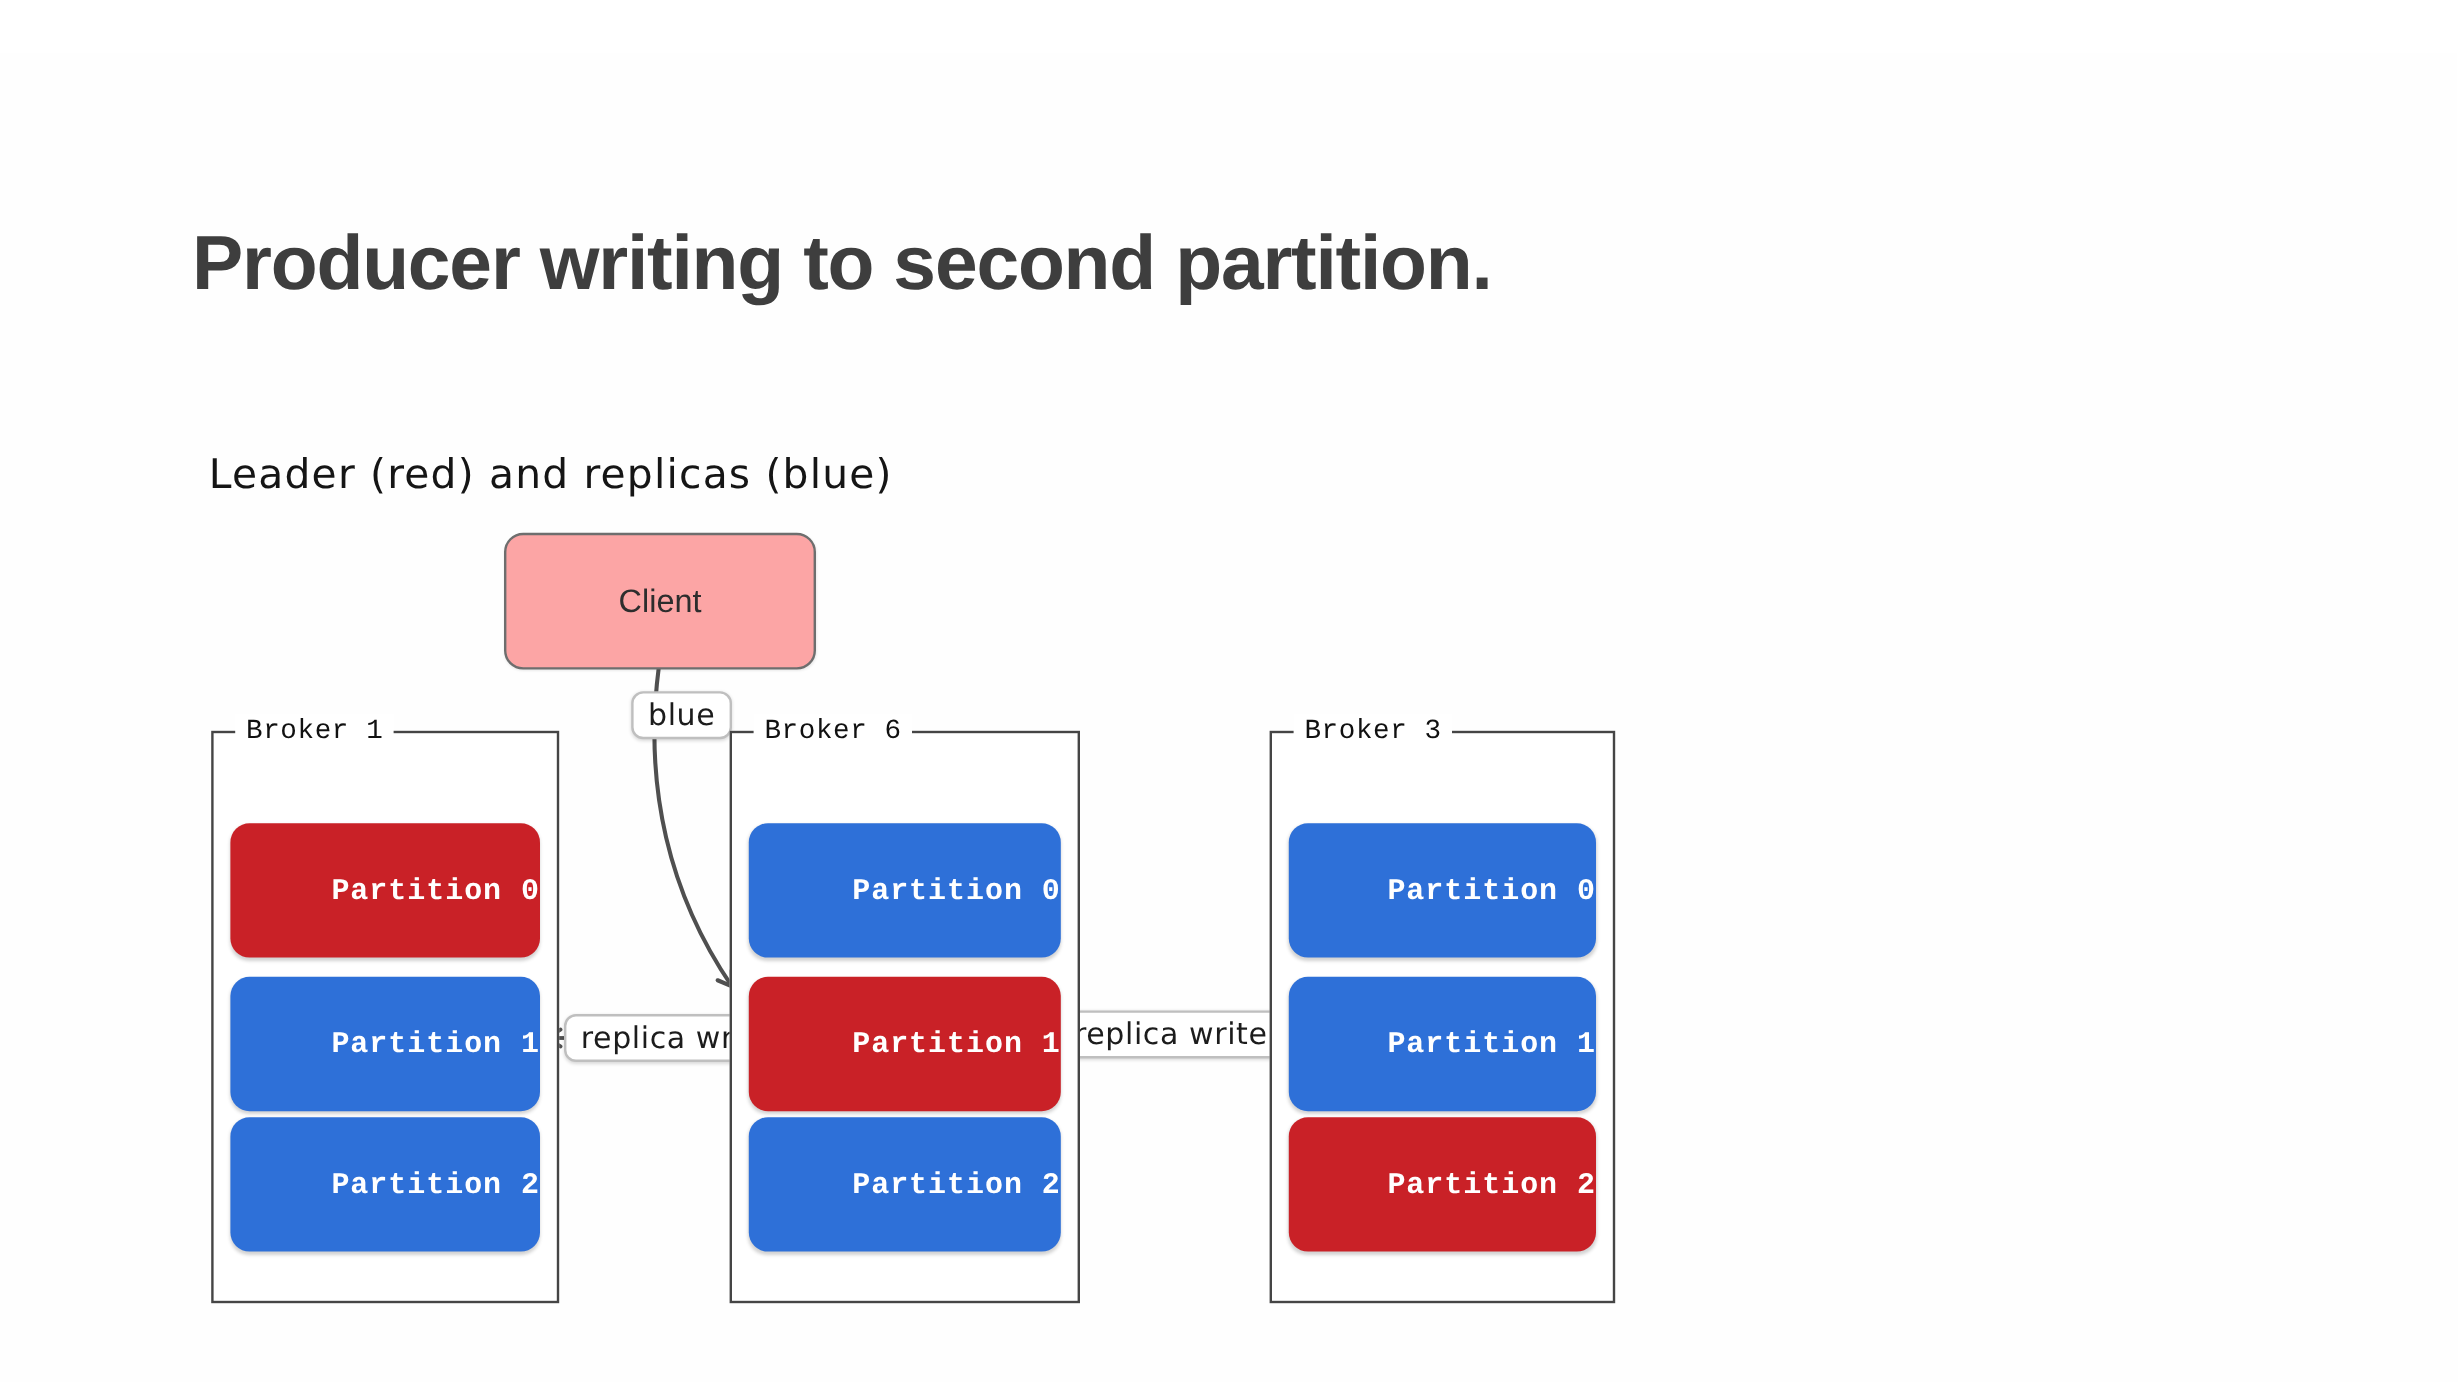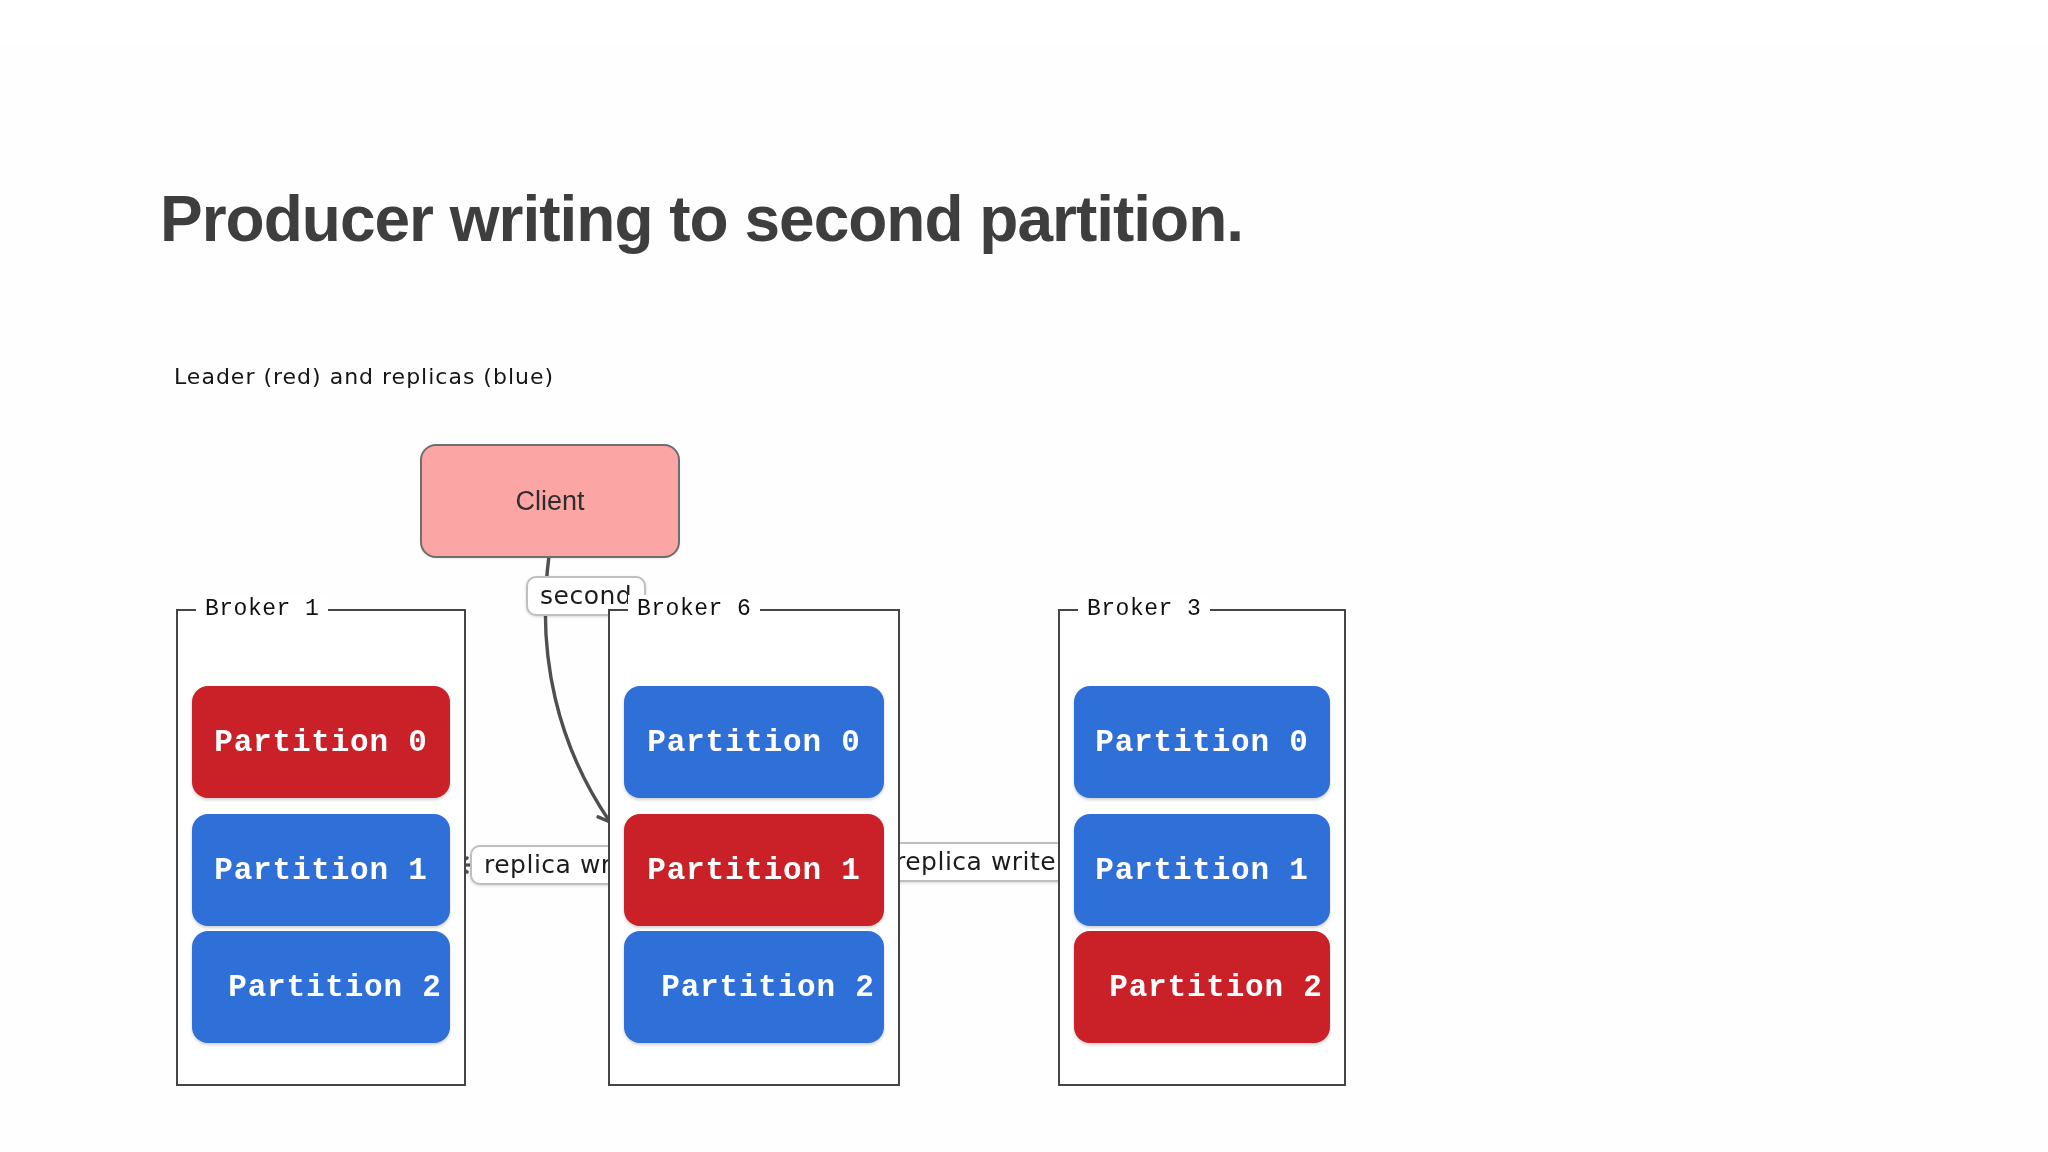--- a/index.html
+++ b/index.html
@@ -12,22 +12,22 @@
     margin-top:44px;
   }
   .slide-title{
     position:absolute;left:160px;top:138px;
     font-family:"Liberation Sans", sans-serif;
     font-weight:bold;font-size:64px;letter-spacing:-1px;
     color:var(--title-gray,#3e3e3e);
     margin:0;white-space:nowrap;
   }
   .diagram-subtitle{
-    position:absolute;left:174px;top:320px;
-    font-size:22px;letter-spacing:1px;
+    position:absolute;left:174px;top:332px;
+    font-size:34px;letter-spacing:1px;
     color:#151515;white-space:nowrap;
   }
   .arrow-layer{position:absolute;left:0;top:0;width:2048px;height:1152px;pointer-events:none;}
   .client-box{
     position:absolute;left:420px;top:400px;width:256px;height:110px;
     background:#fca5a5;border:2px solid #6e6e6e;border-radius:16px;
     display:flex;align-items:center;justify-content:center;
     box-shadow:0 1px 2px rgba(0,0,0,0.08);
   }
   .client-label{
@@ -54,22 +54,22 @@
   .broker-3{left:1058px;width:284px;}
   .broker-legend{
     position:absolute;top:-16px;left:18px;
     background:#ffffff;padding:0 9px;
     font-size:23px;color:#111111;letter-spacing:0.5px;
     line-height:1.3;white-space:nowrap;
   }
   .partition{
     position:absolute;left:14px;right:14px;height:112px;
     border-radius:16px;
-    display:flex;align-items:center;justify-content:center;
-    color:#ffffff;font-size:31px;font-weight:bold;letter-spacing:0.8px;
+    display:flex;align-items:center;justify-content:flex-end;
+    color:#ffffff;font-size:25px;font-weight:bold;letter-spacing:0.8px;
     box-shadow:0 2px 3px rgba(0,0,0,0.18);
   }
   .partition.leader{background:var(--leader-red,#c92127);}
   .partition.replica{background:var(--replica-blue,#2e70d8);}
   .p-0{top:75px;}
   .p-1{top:203px;}
   .p-2{top:320px;padding-left:28px;}
 </style>
 </head>
 <body>
@@ -93,21 +93,21 @@
     <path d="M620,821 L626,821" fill="none" stroke="#9a9a9a" stroke-width="2.5" stroke-dasharray="2 4"></path>
 
     <path d="M1035,817 L1052,817" fill="none" stroke="#4f4f4f" stroke-width="3.2" marker-end="url(#chev)"></path>
     <path d="M875,817 L881,817" fill="none" stroke="#9a9a9a" stroke-width="2.5" stroke-dasharray="2 4"></path>
   </svg>
 
   <div class="client-box">
     <span class="client-label">Client</span>
   </div>
 
-  <span class="pill pill-write">second</span>
+  <span class="pill pill-write">blue</span>
   <span class="pill pill-replica-left">replica write</span>
   <span class="pill pill-replica-right">replica write</span>
 
   <div class="broker broker-1">
     <span class="broker-legend">Broker 1</span>
     <div class="partition p-0 leader">
       <span>Partition 0</span>
     </div>
     <div class="partition p-1 replica">
       <span>Partition 1</span>

